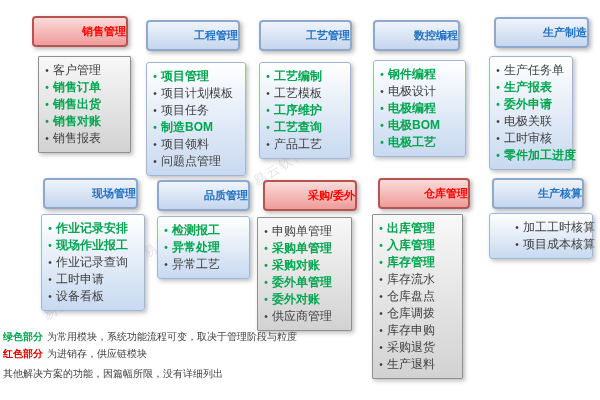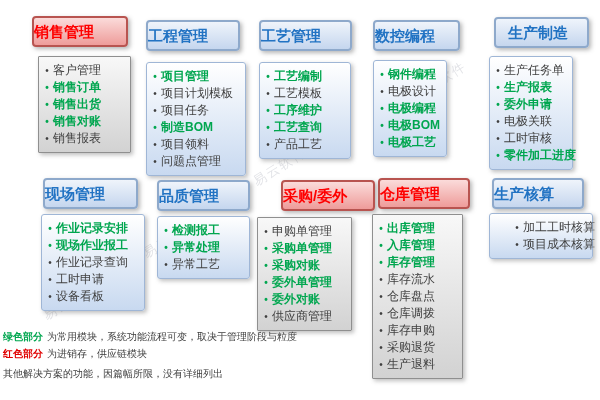--- a/index.html
+++ b/index.html
@@ -2,45 +2,45 @@
 <html><head>
 <meta charset="utf-8">
 <style>
   html,body{margin:0;padding:0;background:#fff;}
   #canvas{
     position:relative;width:600px;height:400px;overflow:hidden;background:#fff;
     font-family:"Liberation Sans","DejaVu Sans",sans-serif;
   }
   .module{position:absolute;}
   .hdr{
-    box-sizing:border-box;font-size:15px;font-weight:bold;text-align:left;
+    box-sizing:border-box;font-size:11px;font-weight:bold;text-align:right;
     height:31px;line-height:27px;border-radius:4px;
     box-shadow:2px 2px 4px rgba(110,110,110,.5);white-space:nowrap;
   }
   .red .hdr{background:linear-gradient(#fbdbda,#ee9c9a);border:2px solid #b85450;color:#fe0000;}
   .blue .hdr{background:linear-gradient(#eff4fb,#c5d6ee);border:2px solid #8ea9cb;color:#2273c3;}
   .list{
     box-sizing:border-box;list-style:none;margin:0;padding:5px 2px 5px 2px;
     box-shadow:2px 2px 4px rgba(110,110,110,.45);
   }
   .red .list{background:linear-gradient(#f8f8f8,#d2d2d2);border:1px solid #8f8f8f;border-radius:1px;}
   .blue .list{background:linear-gradient(#ffffff,#c8d9f0);border:1px solid #9fb6d6;border-radius:3px;}
   .list li{font-size:12px;line-height:16px;color:#3f3f3f;white-space:nowrap;}
   .m8 .list li{line-height:17px;}
   .list li.green{color:#00a64f;font-weight:bold;}
   .bullet{display:inline-block;width:12px;text-align:center;font-size:10px;}
   
   .m0{left:32px;top:16px;}  .m0 .hdr{width:96px;}           .m0 .list{width:93px;margin:9px 0 0 6px;}
   .m1{left:146px;top:20px;} .m1 .hdr{width:94px;}           .m1 .list{width:100px;margin:11px 0 0 0;}
   .m2{left:259px;top:20px;} .m2 .hdr{width:93px;}           .m2 .list{width:92px;margin:11px 0 0 0;}
-  .m3{left:373px;top:20px;} .m3 .hdr{width:87px;}           .m3 .list{width:74px;margin:9px 0 0 0;}
+  .m3{left:373px;top:20px;} .m3 .hdr{width:87px;}           .m3 .list{width:93px;margin:9px 0 0 0;}
   .m4{left:489px;top:17px;} .m4 .hdr{width:95px;margin-left:5px;padding-left:12px;} .m4 .list{width:84px;margin:8px 0 0 0;}
   .m5{left:41px;top:178px;} .m5 .hdr{width:95px;margin-left:2px;} .m5 .list{width:104px;margin:5px 0 0 0;}
   .m6{left:157px;top:180px;}.m6 .hdr{width:93px;}           .m6 .list{width:93px;margin:5px 0 0 0;}
-  .m7{left:257px;top:180px;}.m7 .hdr{width:94px;margin-left:24px;} .m7 .list{width:95px;margin:6px 0 0 0;}
+  .m7{left:257px;top:180px;}.m7 .hdr{width:94px;margin-left:6px;} .m7 .list{width:95px;margin:6px 0 0 0;}
   .m8{left:372px;top:178px;}.m8 .hdr{width:92px;margin-left:6px;} .m8 .list{width:91px;margin:5px 0 0 0;}
   .m9{left:489px;top:178px;}.m9 .hdr{width:92px;margin-left:3px;} .m9 .list{width:104px;margin:4px 0 0 0;padding-left:21px;}
   
   .legend{position:absolute;left:3px;font-size:10px;color:#3d3d3d;white-space:nowrap;}
   .lg1{top:330px;} .lg2{top:347px;} .lg3{top:367px;}
   .lbl-green{color:#00a64f;font-weight:bold;margin-right:4px;}
   .lbl-red{color:#e00000;font-weight:bold;margin-right:4px;}
   
   .wm{
     position:absolute;color:rgba(140,145,160,.25);font-size:13px;letter-spacing:2px;

